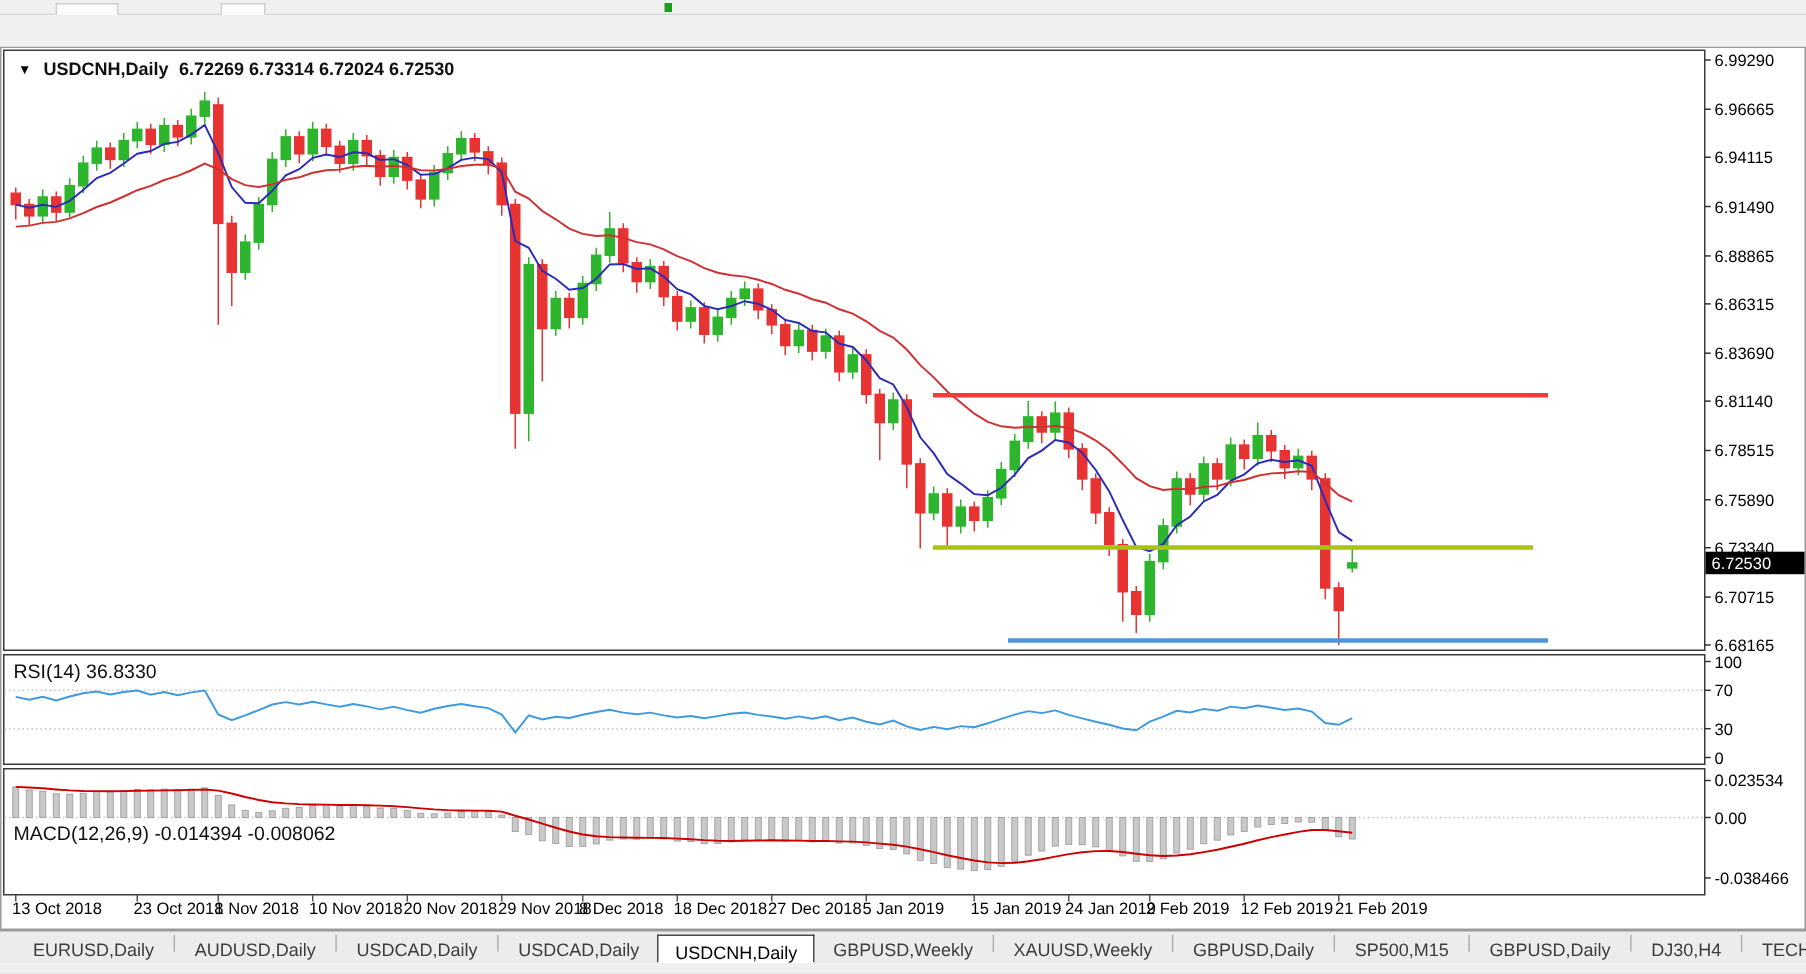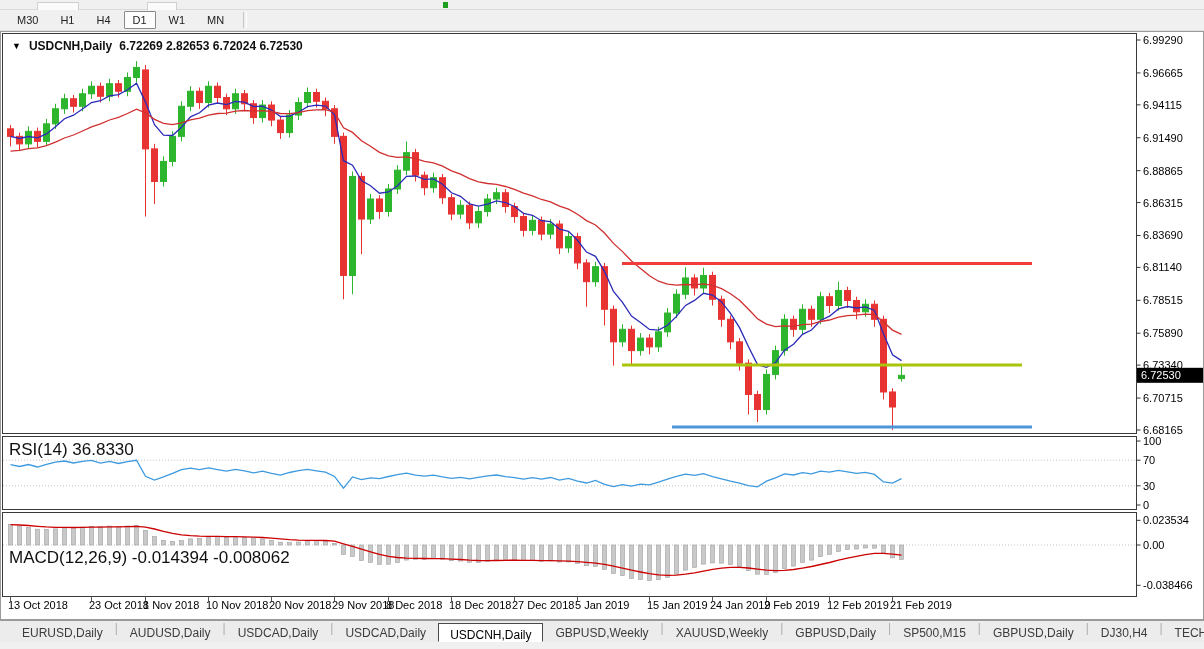--- a/index.html
+++ b/index.html
@@ -15,21 +15,21 @@
            padding-left:8px;box-sizing:border-box;background:#f0f0f0;border-bottom:1px solid #e2e2e2;}
   .tf-btn{font-size:11px;color:#222;padding:2px 8px;margin-right:4px;border:1px solid transparent;
           border-radius:1px;cursor:default;}
   .tf-btn.active{background:#fdfdfd;border:1px solid #8a8a8a;}
   .toolbar-sep{width:2px;height:16px;border-left:1px solid #c6c6c6;border-right:1px solid #ffffff;margin-left:6px;}
   
   svg.chart{position:absolute;left:0;top:31px;}
   .chart-title{position:absolute;left:12px;top:39px;font-size:12px;font-weight:700;color:#101010;
                display:flex;align-items:center;gap:7px;}
   .dropdown{font-size:9px;color:#000;margin-right:1px;}
-  .pane-label{position:absolute;font-size:17px;color:#101010;}
+  .pane-label{position:absolute;font-size:13px;color:#101010;}
   .rsi-label{left:9px;top:440px;}
   .macd-label{left:9px;top:548px;}
   
   .tab-bar{position:absolute;left:0;top:620px;width:1204px;height:22px;background:#ececec;
            border-top:1px solid #9a9a9a;display:flex;padding-left:10px;
            box-sizing:border-box;overflow:hidden;}
   .tab{font-size:12px;color:#3c3c3c;padding:5px 12px;white-space:nowrap;cursor:default;}
   .tab.active{background:#ffffff;border:1px solid #4a4a4a;border-bottom:1px solid #ffffff;
               color:#000;padding:4px 11px;margin-top:2px;}
   .tab-sep{color:#aeaeae;font-size:12px;}
@@ -38,29 +38,20 @@
 <body>
 
 <div class="app">
 
   <div class="top-sliver">
     <span class="sliver-chip" style="left:37px;width:40px;"></span>
     <span class="sliver-chip" style="left:147px;width:28px;"></span>
     <span class="sliver-dot"></span>
   </div>
 
-  <div class="toolbar" id="tf-toolbar">
-      <span class="tf-btn">M30</span>
-      <span class="tf-btn">H1</span>
-      <span class="tf-btn">H4</span>
-      <span class="tf-btn active">D1</span>
-      <span class="tf-btn">W1</span>
-      <span class="tf-btn">MN</span>
-      <span class="toolbar-sep"></span>
-    </div>
 
   <svg class="chart" id="chart-svg" width="1204" height="589" viewBox="0 0 1204 589">
       <rect x="0" y="0" width="1204" height="589" fill="#ffffff"></rect>
       <rect x="0.5" y="0.5" width="1203" height="588" fill="none" stroke="#9a9a9a"></rect>
       <rect x="2.5" y="2.5" width="1134" height="400" fill="#fff" stroke="#3a3a3a"></rect>
       <rect x="2.5" y="405.5" width="1134" height="73" fill="#fff" stroke="#3a3a3a"></rect>
       <rect x="2.5" y="481.5" width="1134" height="84" fill="#fff" stroke="#3a3a3a"></rect>
       <line x1="3" y1="429.2" x2="1135" y2="429.2" stroke="#c4c4c4" stroke-dasharray="1 2"></line>
       <line x1="3" y1="454.8" x2="1135" y2="454.8" stroke="#c4c4c4" stroke-dasharray="1 2"></line>
       <line x1="3" y1="514" x2="1135" y2="514" stroke="#c4c4c4" stroke-dasharray="1 2"></line>
@@ -445,21 +436,21 @@
       <text x="764" y="578" font-size="11" fill="#000">2 Feb 2019</text>
       <line x1="829.5" y1="565.5" x2="829.5" y2="570" stroke="#555"></line>
       <text x="827" y="578" font-size="11" fill="#000">12 Feb 2019</text>
       <line x1="892.5" y1="565.5" x2="892.5" y2="570" stroke="#555"></line>
       <text x="890" y="578" font-size="11" fill="#000">21 Feb 2019</text>
     </svg>
 
   <div class="chart-title">
     <span class="dropdown">▼</span>
     <span>USDCNH,Daily</span>
-    <span>6.72269 2.82653 6.72024 6.72530</span>
+    <span>6.72269 6.73314 6.72024 6.72530</span>
   </div>
 
   <div class="pane-label rsi-label">RSI(14) 36.8330</div>
   <div class="pane-label macd-label">MACD(12,26,9) -0.014394 -0.008062</div>
 
   <div class="tab-bar" id="tab-bar">
       <span class="tab">EURUSD,Daily</span>
       <span class="tab-sep">|</span>
       <span class="tab">AUDUSD,Daily</span>
       <span class="tab-sep">|</span>

